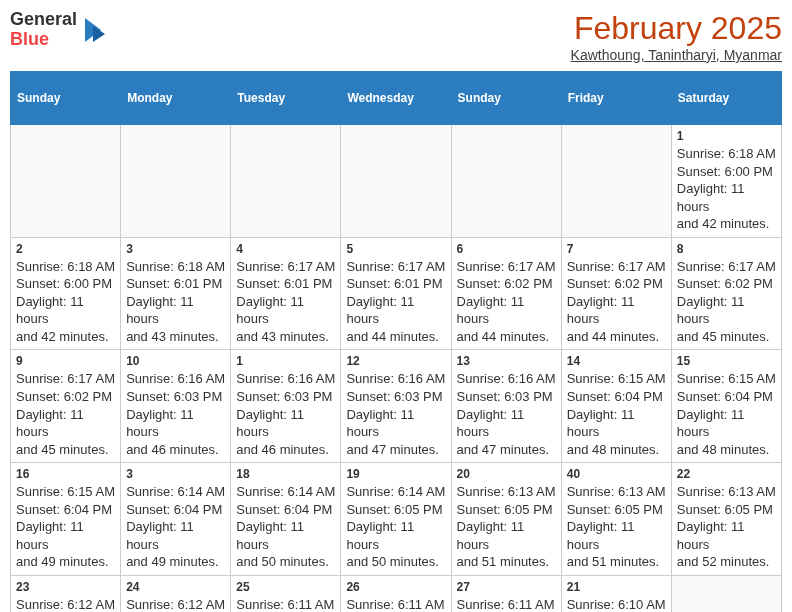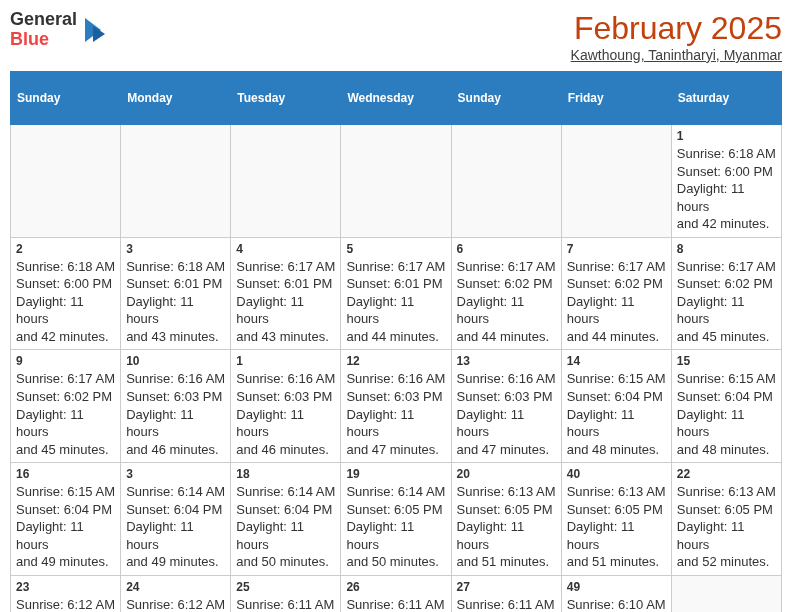--- a/index.html
+++ b/index.html
@@ -316,21 +316,21 @@
 and 54 minutes.</div>
         </td>
         <td>
           <span class="day-number">27</span>
           <div class="day-info" style="white-space: pre-line;">Sunrise: 6:11 AM
 Sunset: 6:06 PM
 Daylight: 11 hours
 and 55 minutes.</div>
         </td>
         <td>
-          <span class="day-number">49</span>
+          <span class="day-number">21</span>
           <div class="day-info" style="white-space: pre-line;">Sunrise: 6:10 AM
 Sunset: 6:06 PM
 Daylight: 11 hours
 and 55 minutes.</div>
         </td>
         <td class="empty-cell"></td>
       </tr>
     </tbody>
 </table>
 

